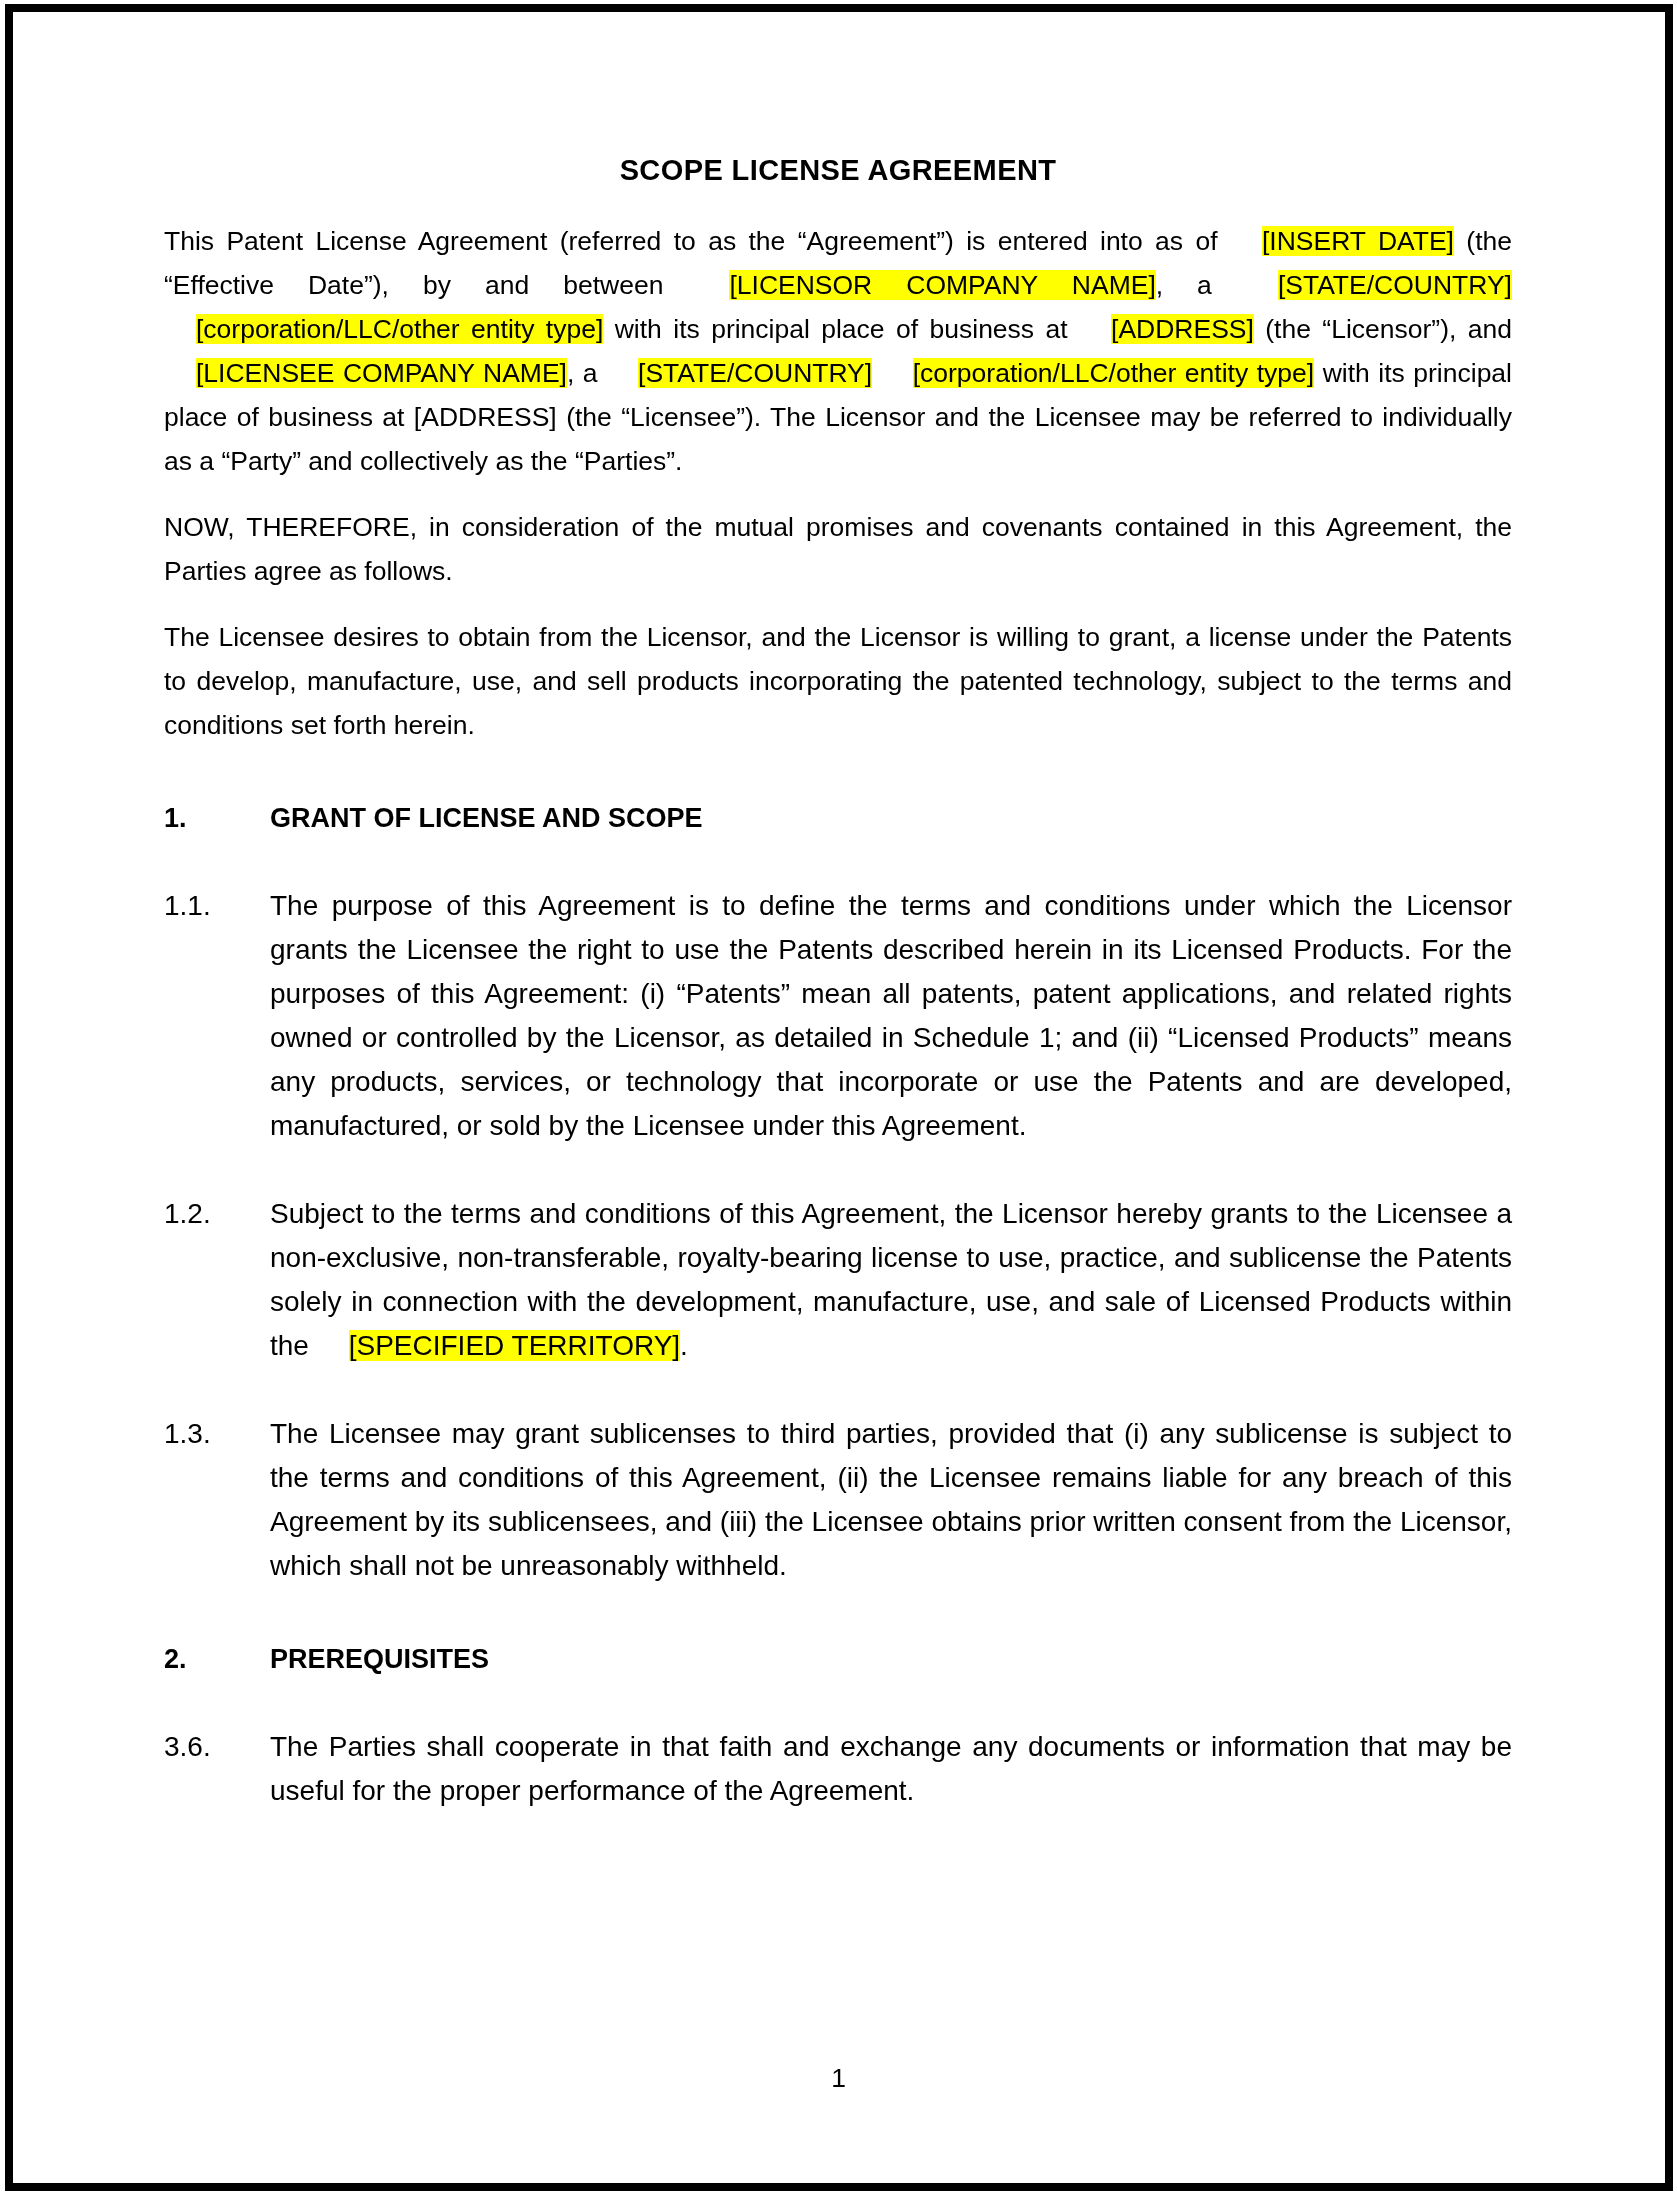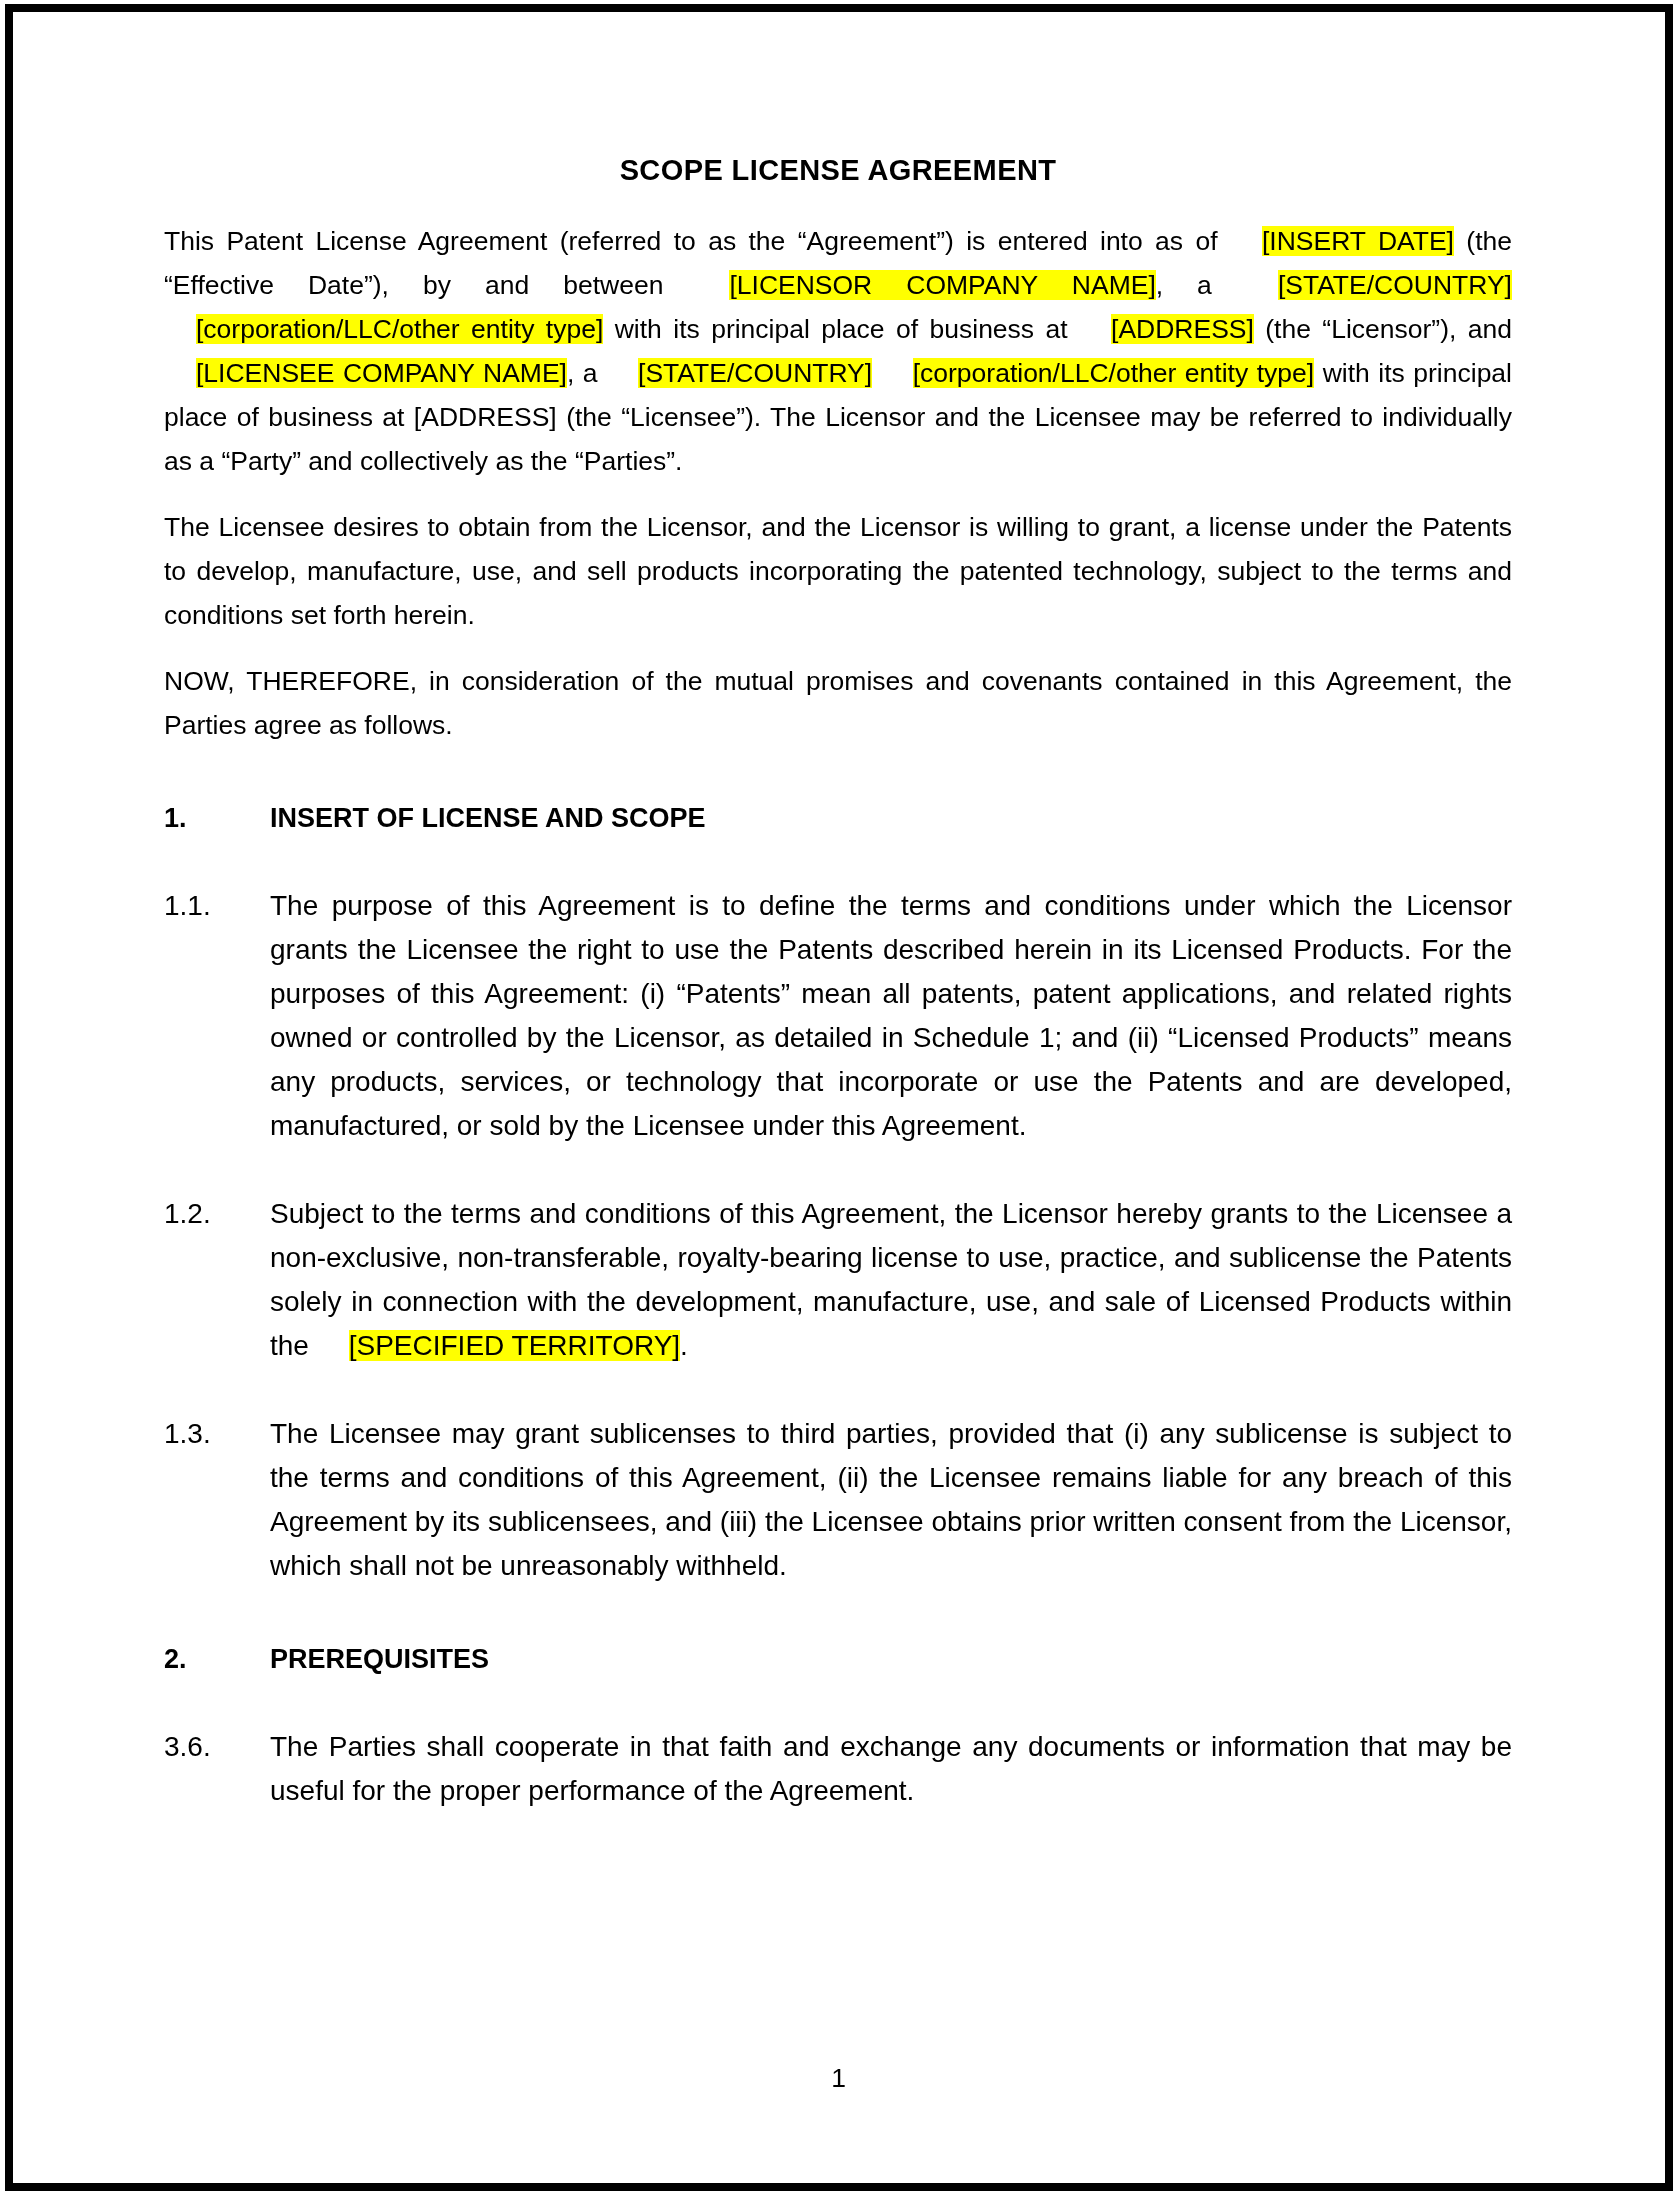--- a/index.html
+++ b/index.html
@@ -81,23 +81,23 @@
 </style>
 </head>
 <body>
 
 <div class="page">
   <div class="frame"></div>
   <div class="content">
     <div class="doc-title">SCOPE LICENSE AGREEMENT</div>
 
   <p class="para"><span>This Patent License Agreement (referred to as the “</span><span class="b ">Agreement</span><span>”) is entered into as of </span><span class="hl">[INSERT DATE]</span><span> (the “</span><span class="b ">Effective Date</span><span>”), by and between </span><span class="hl">[LICENSOR COMPANY NAME]</span><span>, a </span><span class="hl">[STATE/COUNTRY]</span><span> </span><span class="hl">[corporation/LLC/other entity type]</span><span> with its principal place of business at </span><span class="hl">[ADDRESS]</span><span> (the “</span><span class="b ">Licensor</span><span>”), and </span><span class="hl">[LICENSEE COMPANY NAME]</span><span>, a </span><span class="hl">[STATE/COUNTRY]</span><span> </span><span class="hl">[corporation/LLC/other entity type]</span><span> with its principal place of business at [ADDRESS] (the “</span><span class="b ">Licensee</span><span>”). The Licensor and the Licensee may be referred to individually as a “</span><span class="b ">Party</span><span>” and collectively as the “</span><span class="b ">Parties</span><span>”.</span></p>
+      <p class="para"><span>NOW, THEREFORE, in consideration of the mutual promises and covenants contained in this Agreement, the Parties agree as follows.</span></p>
       <p class="para"><span>The Licensee desires to obtain from the Licensor, and the Licensor is willing to grant, a license under the Patents to develop, manufacture, use, and sell products incorporating the patented technology, subject to the terms and conditions set forth herein.</span></p>
-      <p class="para"><span>NOW, THEREFORE, in consideration of the mutual promises and covenants contained in this Agreement, the Parties agree as follows.</span></p>
-      <div class="sec-heading"><span class="num">1.</span><span>INSERT OF LICENSE AND SCOPE</span></div>
+      <div class="sec-heading"><span class="num">1.</span><span>GRANT OF LICENSE AND SCOPE</span></div>
       <div class="item"><span class="num">1.1.</span><span>The purpose of this Agreement is to define the terms and conditions under which the Licensor grants the Licensee the right to use the Patents described herein in its Licensed Products. For the purposes of this Agreement: (i) “</span><span class="b ">Patents</span><span>” mean all patents, patent applications, and related rights owned or controlled by the Licensor, as detailed in Schedule 1; and (ii) “</span><span class="b ">Licensed Products</span><span>” means any products, services, or technology that incorporate or use the Patents and are developed, manufactured, or sold by the Licensee under this Agreement.</span></div>
       <div class="item"><span class="num">1.2.</span><span>Subject to the terms and conditions of this Agreement, the Licensor hereby grants to the Licensee a non-exclusive, non-transferable, royalty-bearing license to use, practice, and sublicense the Patents solely in connection with the development, manufacture, use, and sale of Licensed Products within the </span><span class="hl">[SPECIFIED TERRITORY]</span><span>.</span></div>
       <div class="item"><span class="num">1.3.</span><span>The Licensee may grant sublicenses to third parties, provided that (i) any sublicense is subject to the terms and conditions of this Agreement, (ii) the Licensee remains liable for any breach of this Agreement by its sublicensees, and (iii) the Licensee obtains prior written consent from the Licensor, which shall not be unreasonably withheld.</span></div>
       <div class="sec-heading"><span class="num">2.</span><span>PREREQUISITES</span></div>
       <div class="item"><span class="num">3.6.</span><span>The Parties shall cooperate in that faith and exchange any documents or information that may be useful for the proper performance of the Agreement.</span></div>
     </div>
   <div class="page-number">1</div>
 </div>
 
 

